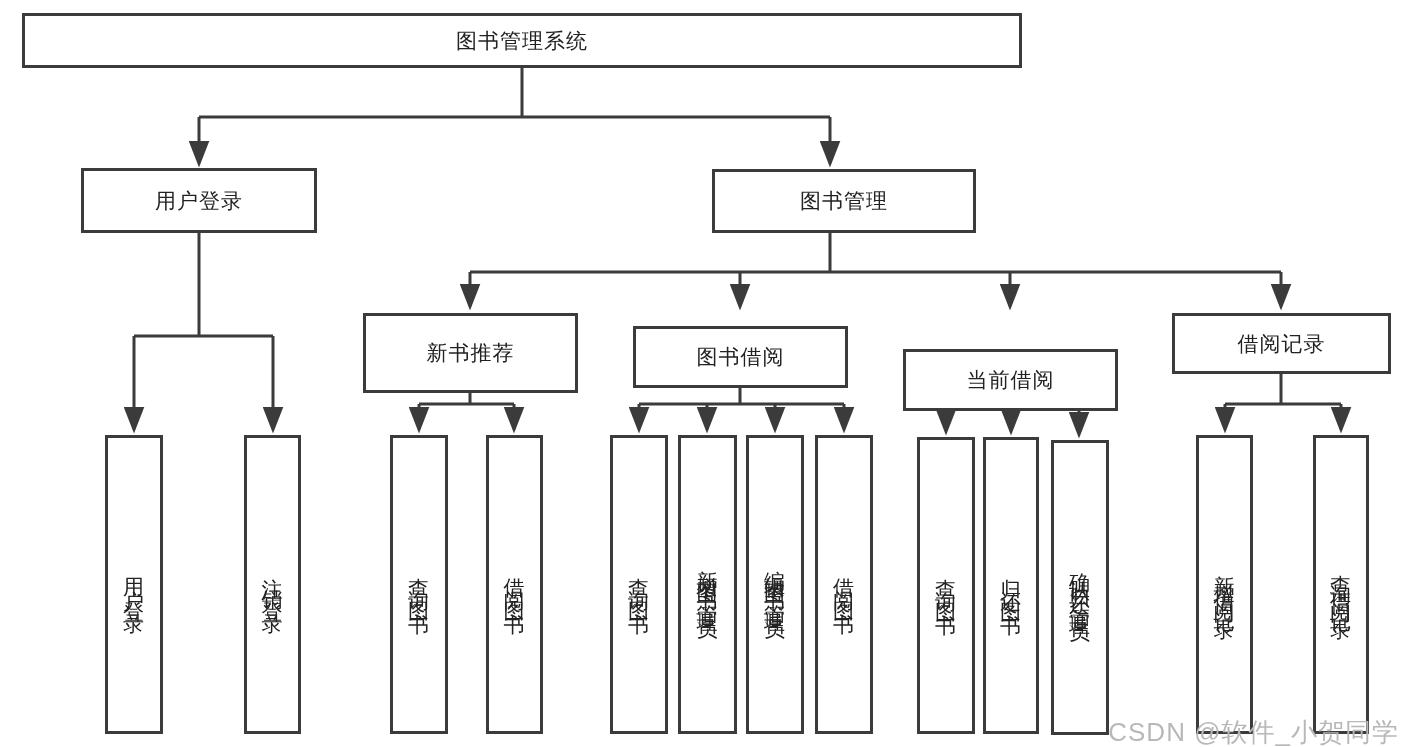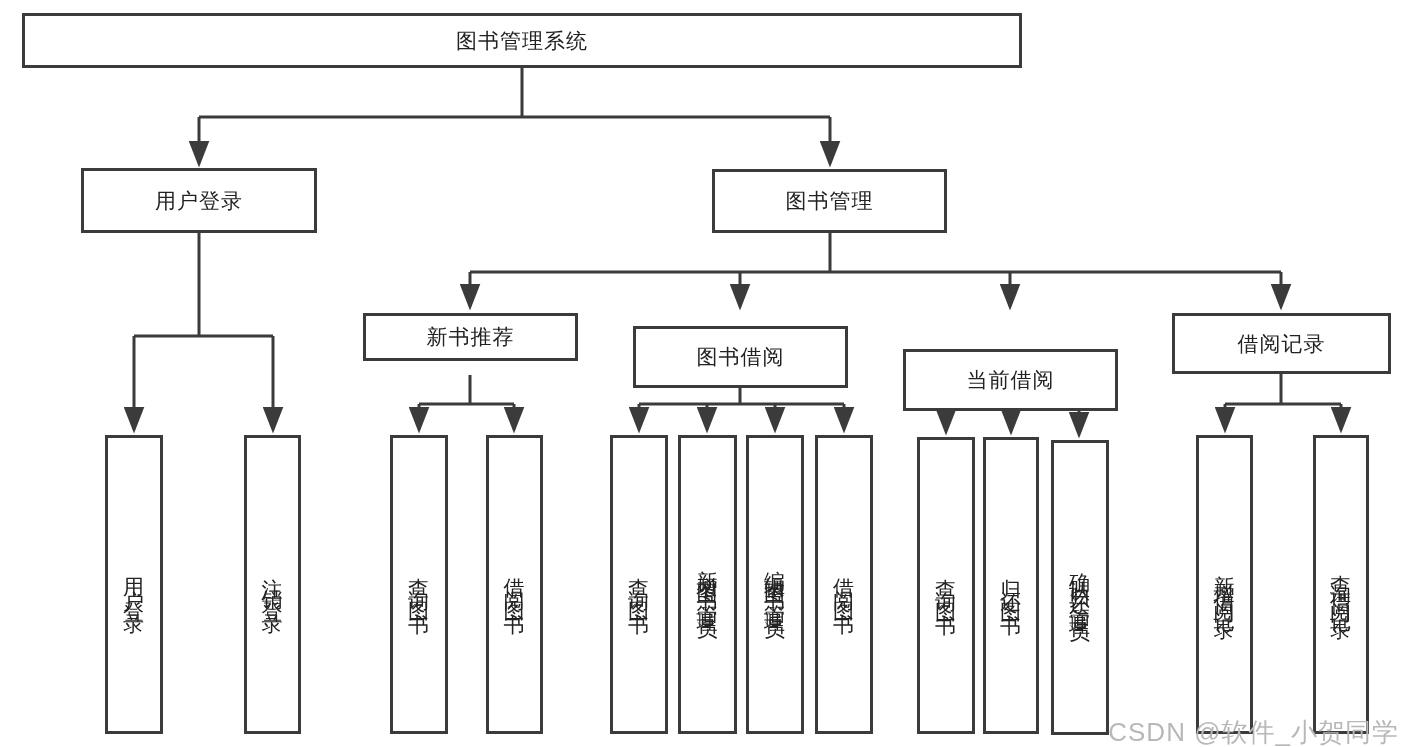--- a/index.html
+++ b/index.html
@@ -91,25 +91,25 @@
     </g>
   </svg>
 
   <div class="node hnode" style="left:22px;top:13px;width:1000px;height:55px;">
     <span class="label">图书管理系统</span>
   </div>
 
   <div class="node hnode" style="left:81px;top:168px;width:236px;height:65px;">
     <span class="label">用户登录</span>
   </div>
-  <div class="node hnode" style="left:712px;top:169px;width:235px;height:64px;font-family:Liberation Mono, monospace;">
+  <div class="node hnode" style="left:712px;top:169px;width:264px;height:64px;font-family:Liberation Mono, monospace;">
     <span class="label">图书管理</span>
   </div>
 
-  <div class="node hnode" style="left:363px;top:313px;width:215px;height:48px;">
+  <div class="node hnode" style="left:363px;top:313px;width:215px;height:80px;">
     <span class="label">新书推荐</span>
   </div>
   <div class="node hnode" style="left:633px;top:313px;width:215px;height:62px;margin-top:13px;">
     <span class="label">图书借阅</span>
   </div>
   <div class="node hnode" style="left:903px;top:313px;width:215px;height:62px;margin-top:36px;">
     <span class="label">当前借阅</span>
   </div>
   <div class="node hnode" style="left:1172px;top:313px;width:219px;height:61px;">
     <span class="label">借阅记录</span>

